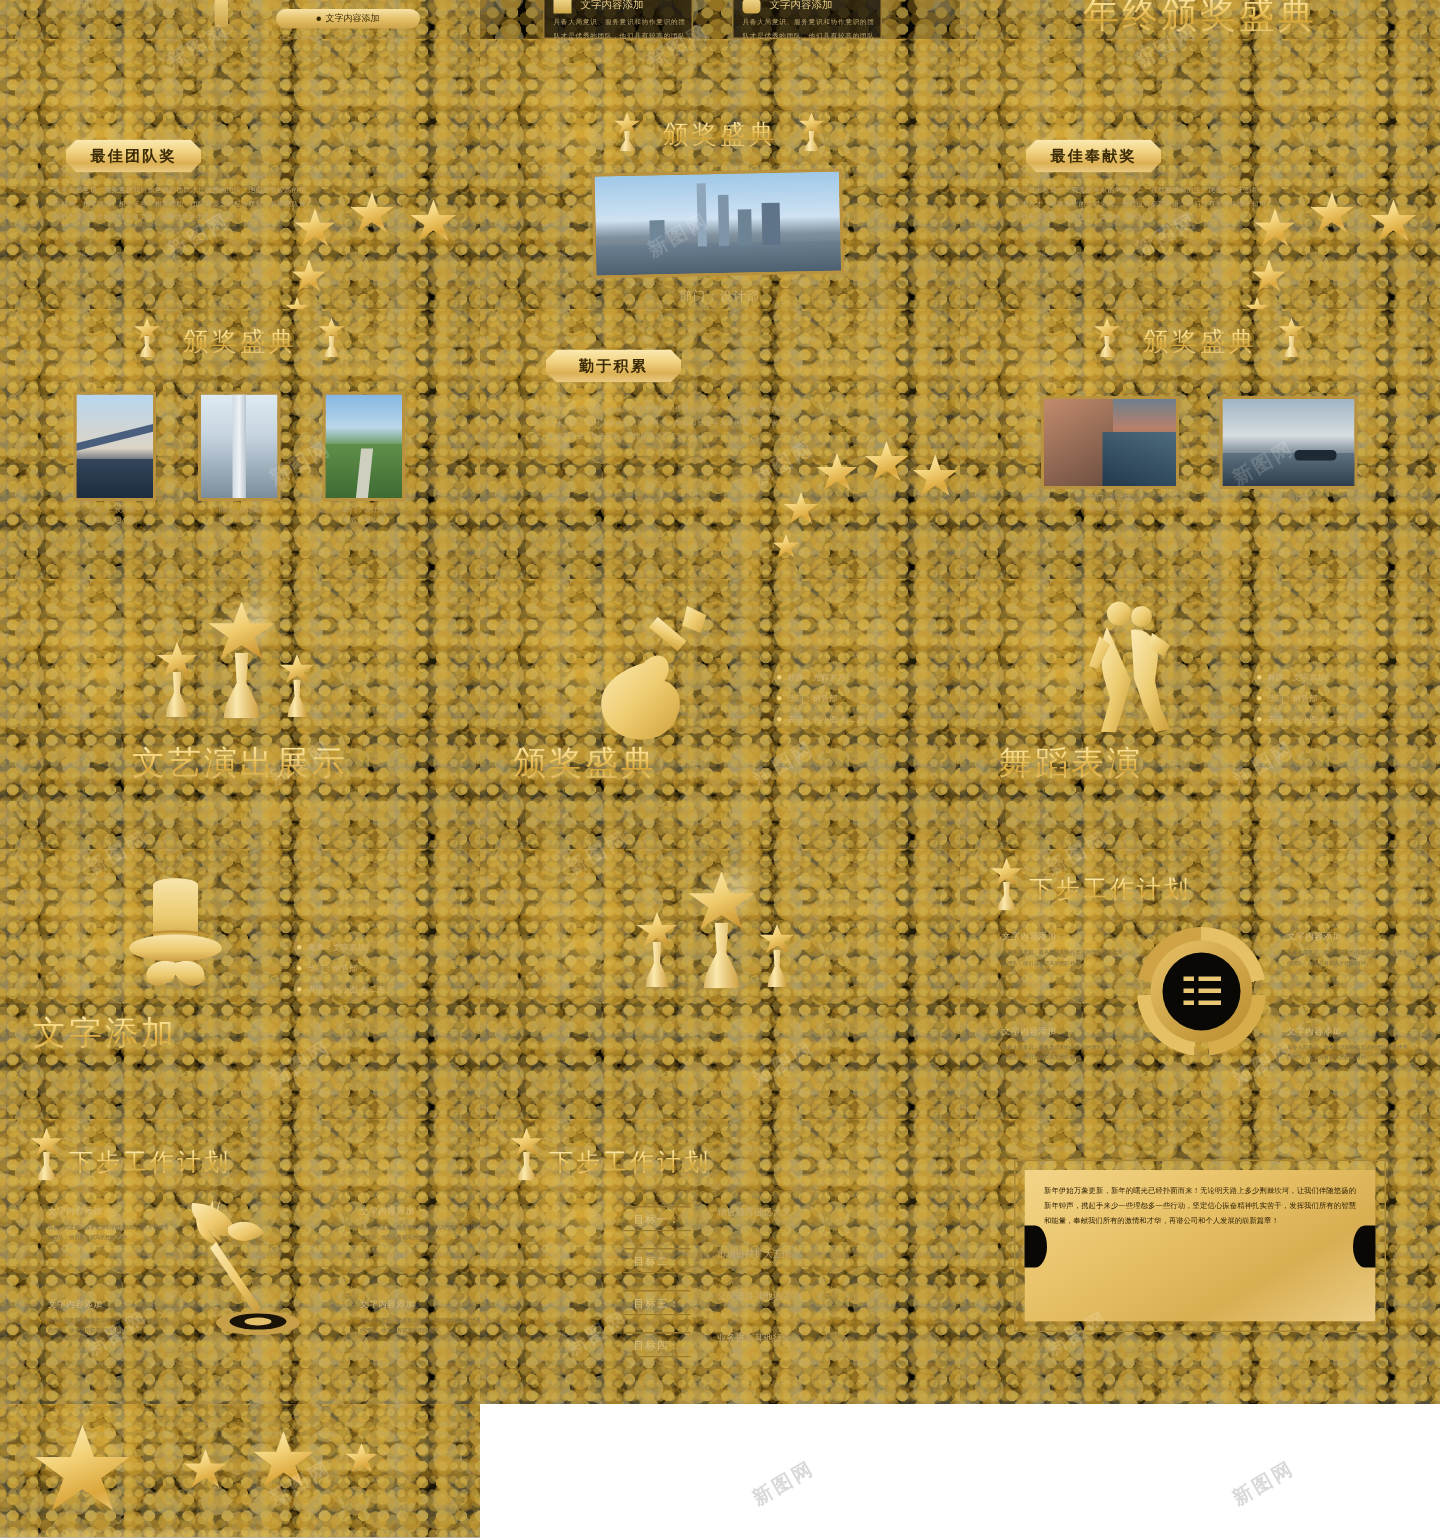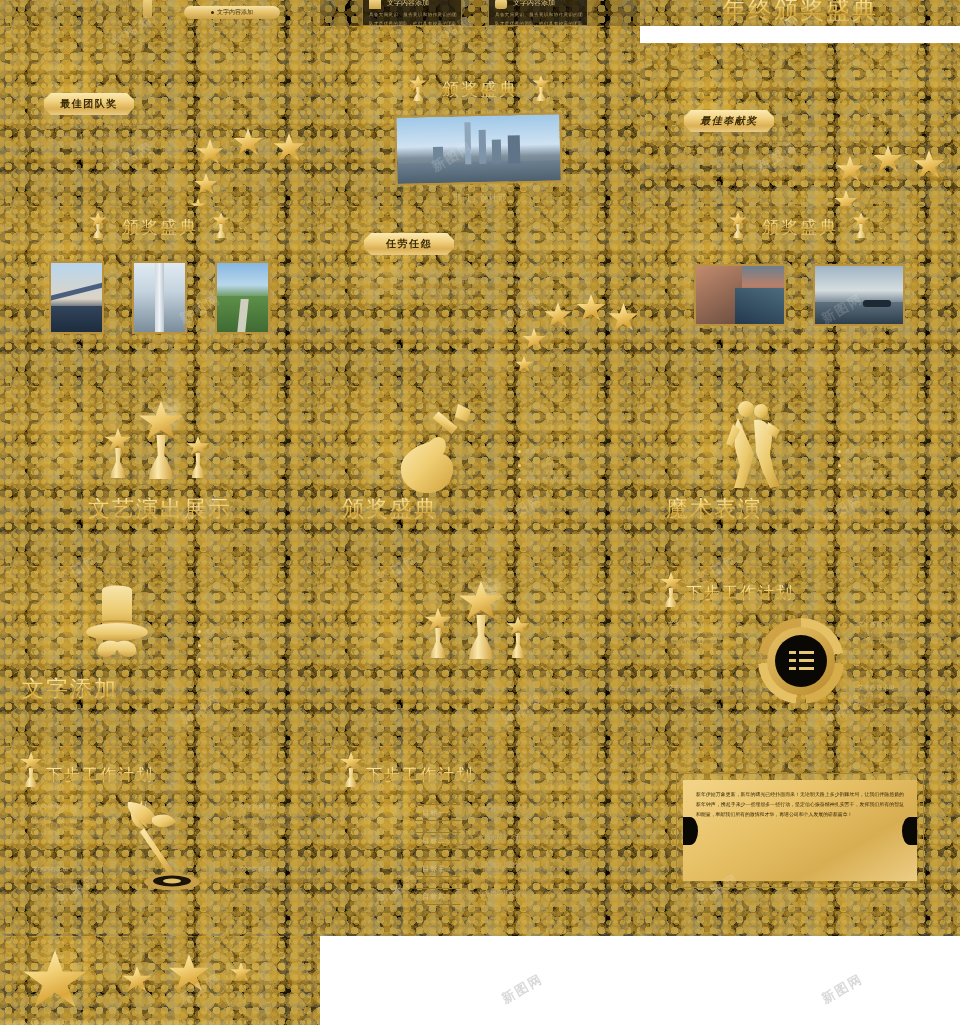--- a/index.html
+++ b/index.html
@@ -248,21 +248,21 @@
       <div style="position:absolute;left:0;bottom:0;width:100%;height:30%;background:linear-gradient(180deg,#6d8091,#4c6070);"></div>
       <div style="position:absolute;left:42%;bottom:28%;width:6px;height:42px;background:#8fa6bb;"></div>
       <div style="position:absolute;left:50%;bottom:28%;width:7px;height:34px;background:#7e94a9;"></div>
       <div style="position:absolute;left:58%;bottom:28%;width:9px;height:24px;background:#6d8396;"></div>
       <div style="position:absolute;left:68%;bottom:28%;width:12px;height:28px;background:#5f7489;"></div>
       <div style="position:absolute;left:22%;bottom:28%;width:10px;height:18px;background:#708699;"></div>
     </div>
     <div style="position:absolute;left:50%;top:166px;transform:translateX(-50%);color:#cdb679;font-size:8px;letter-spacing:1px;white-space:nowrap;">部门：设计部</div>
   </div>
 
-  <div class="slide" style="left:640px;top:43px;font-style:italic;">
+  <div class="slide" style="left:640px;top:26px;">
     <div class="bg"></div>
     <div class="specks"></div>
     <div class="specks b"></div>
     <div class="swoosh"></div>
     <div class="swoosh s2"></div>
     <div class="plaque" style="left:44px;top:67px;width:90px;height:22px;">最佳奉献奖</div>
     <div class="body-txt" style="position:absolute;left:36px;top:96px;width:168px;">在公司大家庭中，有无私奉献的驾驶同仁，有默默耕耘的生产能手，敢于创新的技术人才，锐意敬业的工程尖兵。他们没有豪言壮语，他们没有丰功伟绩，却用行动告诉了我们什么是主人翁精神，任劳任怨，不计得失。</div>
     <div class="star" style="left:196px;top:113px;width:28px;height:27px;"></div>
     <div class="star" style="left:233px;top:102px;width:30px;height:29px;"></div>
     <div class="star" style="left:273px;top:107px;width:32px;height:30px;"></div>
@@ -308,21 +308,21 @@
       <div>姓名：包小图</div>
     </div>
   </div>
 
   <div class="slide" style="left:320px;top:206px;">
     <div class="bg"></div>
     <div class="specks"></div>
     <div class="specks b"></div>
     <div class="swoosh"></div>
     <div class="swoosh s2"></div>
-    <div class="plaque" style="left:44px;top:27px;width:90px;height:22px;">任劳任怨</div>
+    <div class="plaque" style="left:44px;top:27px;width:90px;height:22px;">勤于积累</div>
     <div class="body-txt" style="position:absolute;left:36px;top:62px;width:168px;">勤恳敬业、任劳任怨，从来没有对安排的工作有任何怨言，哪怕是最琐碎的事情。从未没有工作时间和休息时间的界限，耐心细致地与大家沟通，急大家所急、想患者所想，勤于积累，为团队提供了坚实的后盾。</div>
     <div class="star" style="left:224px;top:96px;width:28px;height:27px;"></div>
     <div class="star" style="left:256px;top:88px;width:30px;height:29px;"></div>
     <div class="star" style="left:288px;top:97px;width:31px;height:30px;"></div>
     <div class="star" style="left:202px;top:122px;width:24px;height:23px;"></div>
     <div class="star" style="left:195px;top:150px;width:18px;height:17px;"></div>
   </div>
 
   <div class="slide" style="left:640px;top:206px;">
     <div class="bg"></div>
@@ -424,21 +424,21 @@
             <stop offset="100%" stop-color="#cb9e3a"></stop>
       </linearGradient>
         </defs>
       <circle cx="22" cy="9" r="8" fill="url(#dg)"></circle>
       <circle cx="37" cy="11" r="7" fill="url(#dg)"></circle>
       <path d="M14 18 C10 26 9 40 12 52 L16 66 L10 88 L20 88 L26 68 L30 54 Z" fill="url(#dg)"></path>
       <path d="M30 20 C40 18 48 26 48 38 L46 54 L50 72 L56 86 L46 88 L38 70 L32 52 Z" fill="url(#dg)"></path>
       <path d="M9 24 L2 44 L8 46 L16 30 Z" fill="url(#dg)"></path>
       <path d="M44 22 L56 30 L52 38 L42 32 Z" fill="url(#dg)"></path>
     </svg>
-    <div class="gold-title" style="position:absolute;left:26px;top:108px;font-size:22px;">魔术表演</div>
+    <div class="gold-title" style="position:absolute;left:26px;top:108px;font-size:22px;">舞蹈表演</div>
     <div class="bullets" style="left:198px;top:62px;">
       <div class="bl">
           <span class="dot"></span>
           <span class="t">舞蹈：文字添加</span>
         </div>
       <div class="bl">
           <span class="dot"></span>
           <span class="t">部门：销售部</span>
         </div>
       <div class="bl">

